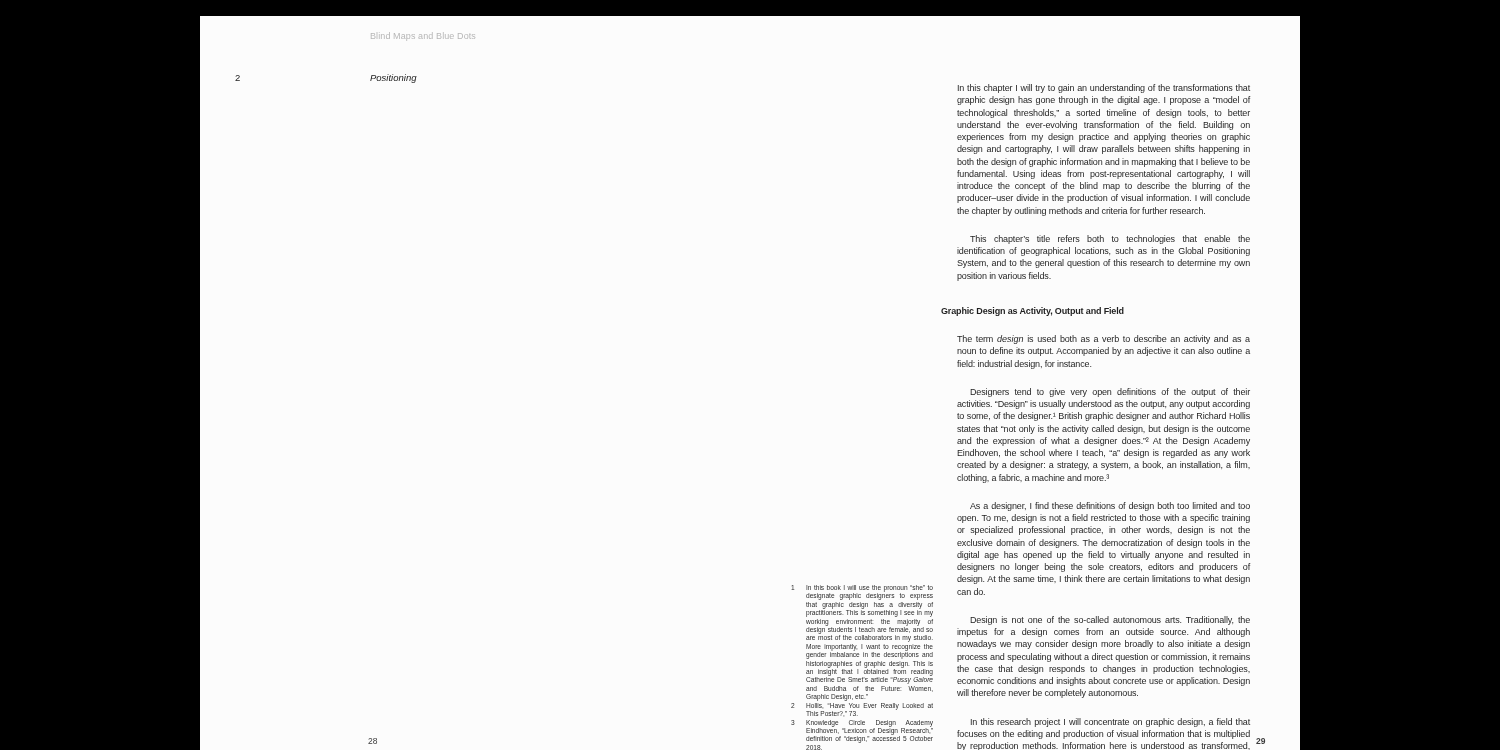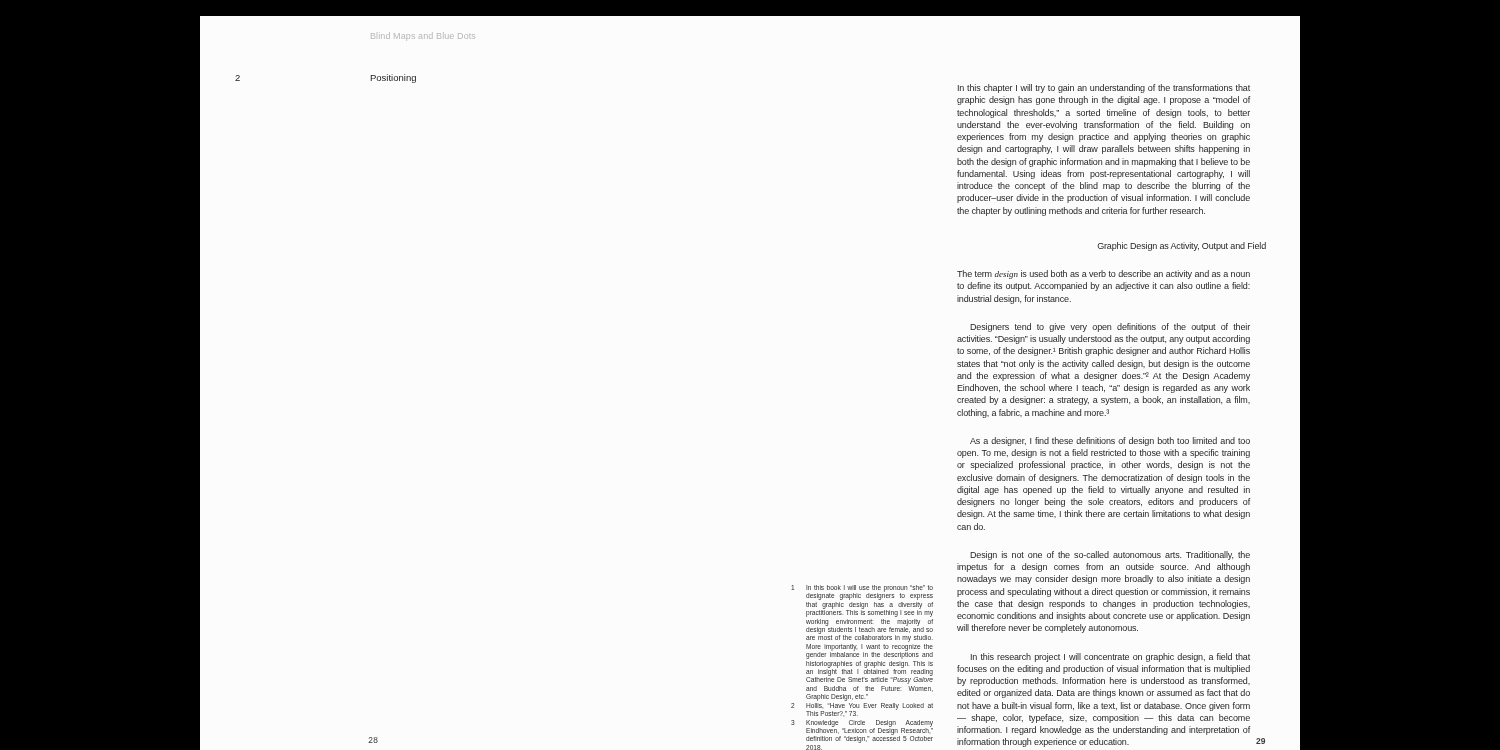--- a/index.html
+++ b/index.html
@@ -16,51 +16,51 @@
     position: absolute; left: 170px; top: 15px;
     font-size: 9px; line-height: 11px; color: #b6b6b6;
     letter-spacing: 0.1px;
   }
   .chapter-number {
     position: absolute; left: 35px; top: 56px;
     font-size: 9.5px; color: #222;
   }
   .chapter-title {
     position: absolute; left: 170px; top: 56px;
-    font-size: 9.5px; color: #222;
+    font-size: 9.5px; color: #222; font-style: italic;
   }
   .right-text {
     position: absolute; left: 741px; top: 50px; width: 325px;
     font-size: 9px; line-height: 12.25px; color: #1f1f1f;
     letter-spacing: -0.15px;
     text-align: justify;
     hyphens: auto; -webkit-hyphens: auto;
   }
   .right-text p { margin: 16px; text-indent: 13px; }
   .right-text p.first { text-indent: 0; }
   .right-text h2.rp-heading {
     margin: 23px 0 14px 0; padding: 0;
-    font-size: 9px; font-weight: normal; color: #1f1f1f;
-    text-align: right; text-indent: 0;
+    font-size: 9px; font-weight: bold; color: #1f1f1f;
+    text-align: left; text-indent: 0;
   }
-  .right-text sup, .right-text i { font-style: italic; font-family: Liberation Serif, serif; }
+  .right-text sup, .right-text i { font-style: italic; }
   .right-text i { letter-spacing: 0; }
   .footnotes {
     position: absolute; left: 591px; top: 568px; width: 142px;
     font-size: 6.6px; line-height: 8.4px; color: #2a2a2a;
   }
   .fn-row { display: flex; margin: 0; }
   .fn-num { width: 9px; flex: 0 0 9px; }
   .fn-gap { width: 6px; flex: 0 0 6px; }
   .fn-text { flex: 1 1 auto; text-align: justify; hyphens: auto; -webkit-hyphens: auto; word-break: break-word; }
   .page-number {
     position: absolute; top: 720px;
     font-size: 8.5px; color: #3d3d3d;
   }
-  .page-number.left { left: 168px; font-family: Liberation Mono, monospace; }
+  .page-number.left { left: 168px; }
   .page-number.right { left: 1056px; font-weight: bold; }
 </style>
 </head>
 <body>
 
 <div class="stage">
   <div class="spread">
 
     <div class="running-header">Blind Maps and Blue Dots</div>
     <div class="chapter-number">2</div>
@@ -79,20 +79,21 @@
         </div>
         <div class="fn-row">
           <span class="fn-num">3</span>
           <span class="fn-gap"></span>
           <span class="fn-text">Knowledge Circle Design Academy Eindhoven, “Lexicon of Design Research,” definition of “design,” accessed 5 October 2018, http://www.lexiconofdesignresearch.com/lexicon/texts/design.</span>
         </div>
       </div>
 
     <div class="right-text">
         <p class="first">In this chapter I will try to gain an understanding of the transformations that graphic design has gone through in the digital age. I propose a “model of technological thresholds,” a sorted timeline of design tools, to better understand the ever-evolving transformation of the field. Building on experiences from my design practice and applying theories on graphic design and cartography, I will draw parallels between shifts happening in both the design of graphic information and in mapmaking that I believe to be fundamental. Using ideas from post-representational cartography, I will introduce the concept of the blind map to describe the blurring of the producer–user divide in the production of visual information. I will conclude the chapter by outlining methods and criteria for further research.</p>
+        <p class="indent">This chapter’s title refers both to technologies that enable the identification of geographical locations, such as in the Global Positioning System, and to the general question of this research to determine my own position in various fields.</p>
         <h2 class="rp-heading">Graphic Design as Activity, Output and Field</h2>
         <p class="first">The term <i>design</i> is used both as a verb to describe an activity and as a noun to define its output. Accompanied by an adjective it can also outline a field: industrial design, for instance.</p>
         <p class="indent">Designers tend to give very open definitions of the output of their activities. “Design” is usually understood as the output, any output according to some, of the designer.¹ British graphic designer and author Richard Hollis states that “not only is the activity called design, but design is the outcome and the expression of what a designer does.”² At the Design Academy Eindhoven, the school where I teach, “a” design is regarded as any work created by a designer: a strategy, a system, a book, an installation, a film, clothing, a fabric, a machine and more.³</p>
         <p class="indent">As a designer, I find these definitions of design both too limited and too open. To me, design is not a field restricted to those with a specific training or specialized professional practice, in other words, design is not the exclusive domain of designers. The democratization of design tools in the digital age has opened up the field to virtually anyone and resulted in designers no longer being the sole creators, editors and producers of design. At the same time, I think there are certain limitations to what design can do.</p>
         <p class="indent">Design is not one of the so-called autonomous arts. Traditionally, the impetus for a design comes from an outside source. And although nowadays we may consider design more broadly to also initiate a design process and speculating without a direct question or commission, it remains the case that design responds to changes in production technologies, economic conditions and insights about concrete use or application. Design will therefore never be completely autonomous.</p>
         <p class="indent">In this research project I will concentrate on graphic design, a field that focuses on the editing and production of visual information that is multiplied by reproduction methods. Information here is understood as transformed, edited or organized data. Data are things known or assumed as fact that do not have a built-in visual form, like a text, list or database. Once given form — shape, color, typeface, size, composition — this data can become information. I regard knowledge as the understanding and interpretation of information through experience or education.</p>
       </div>
 
     <div class="page-number left">28</div>
     <div class="page-number right">29</div>

